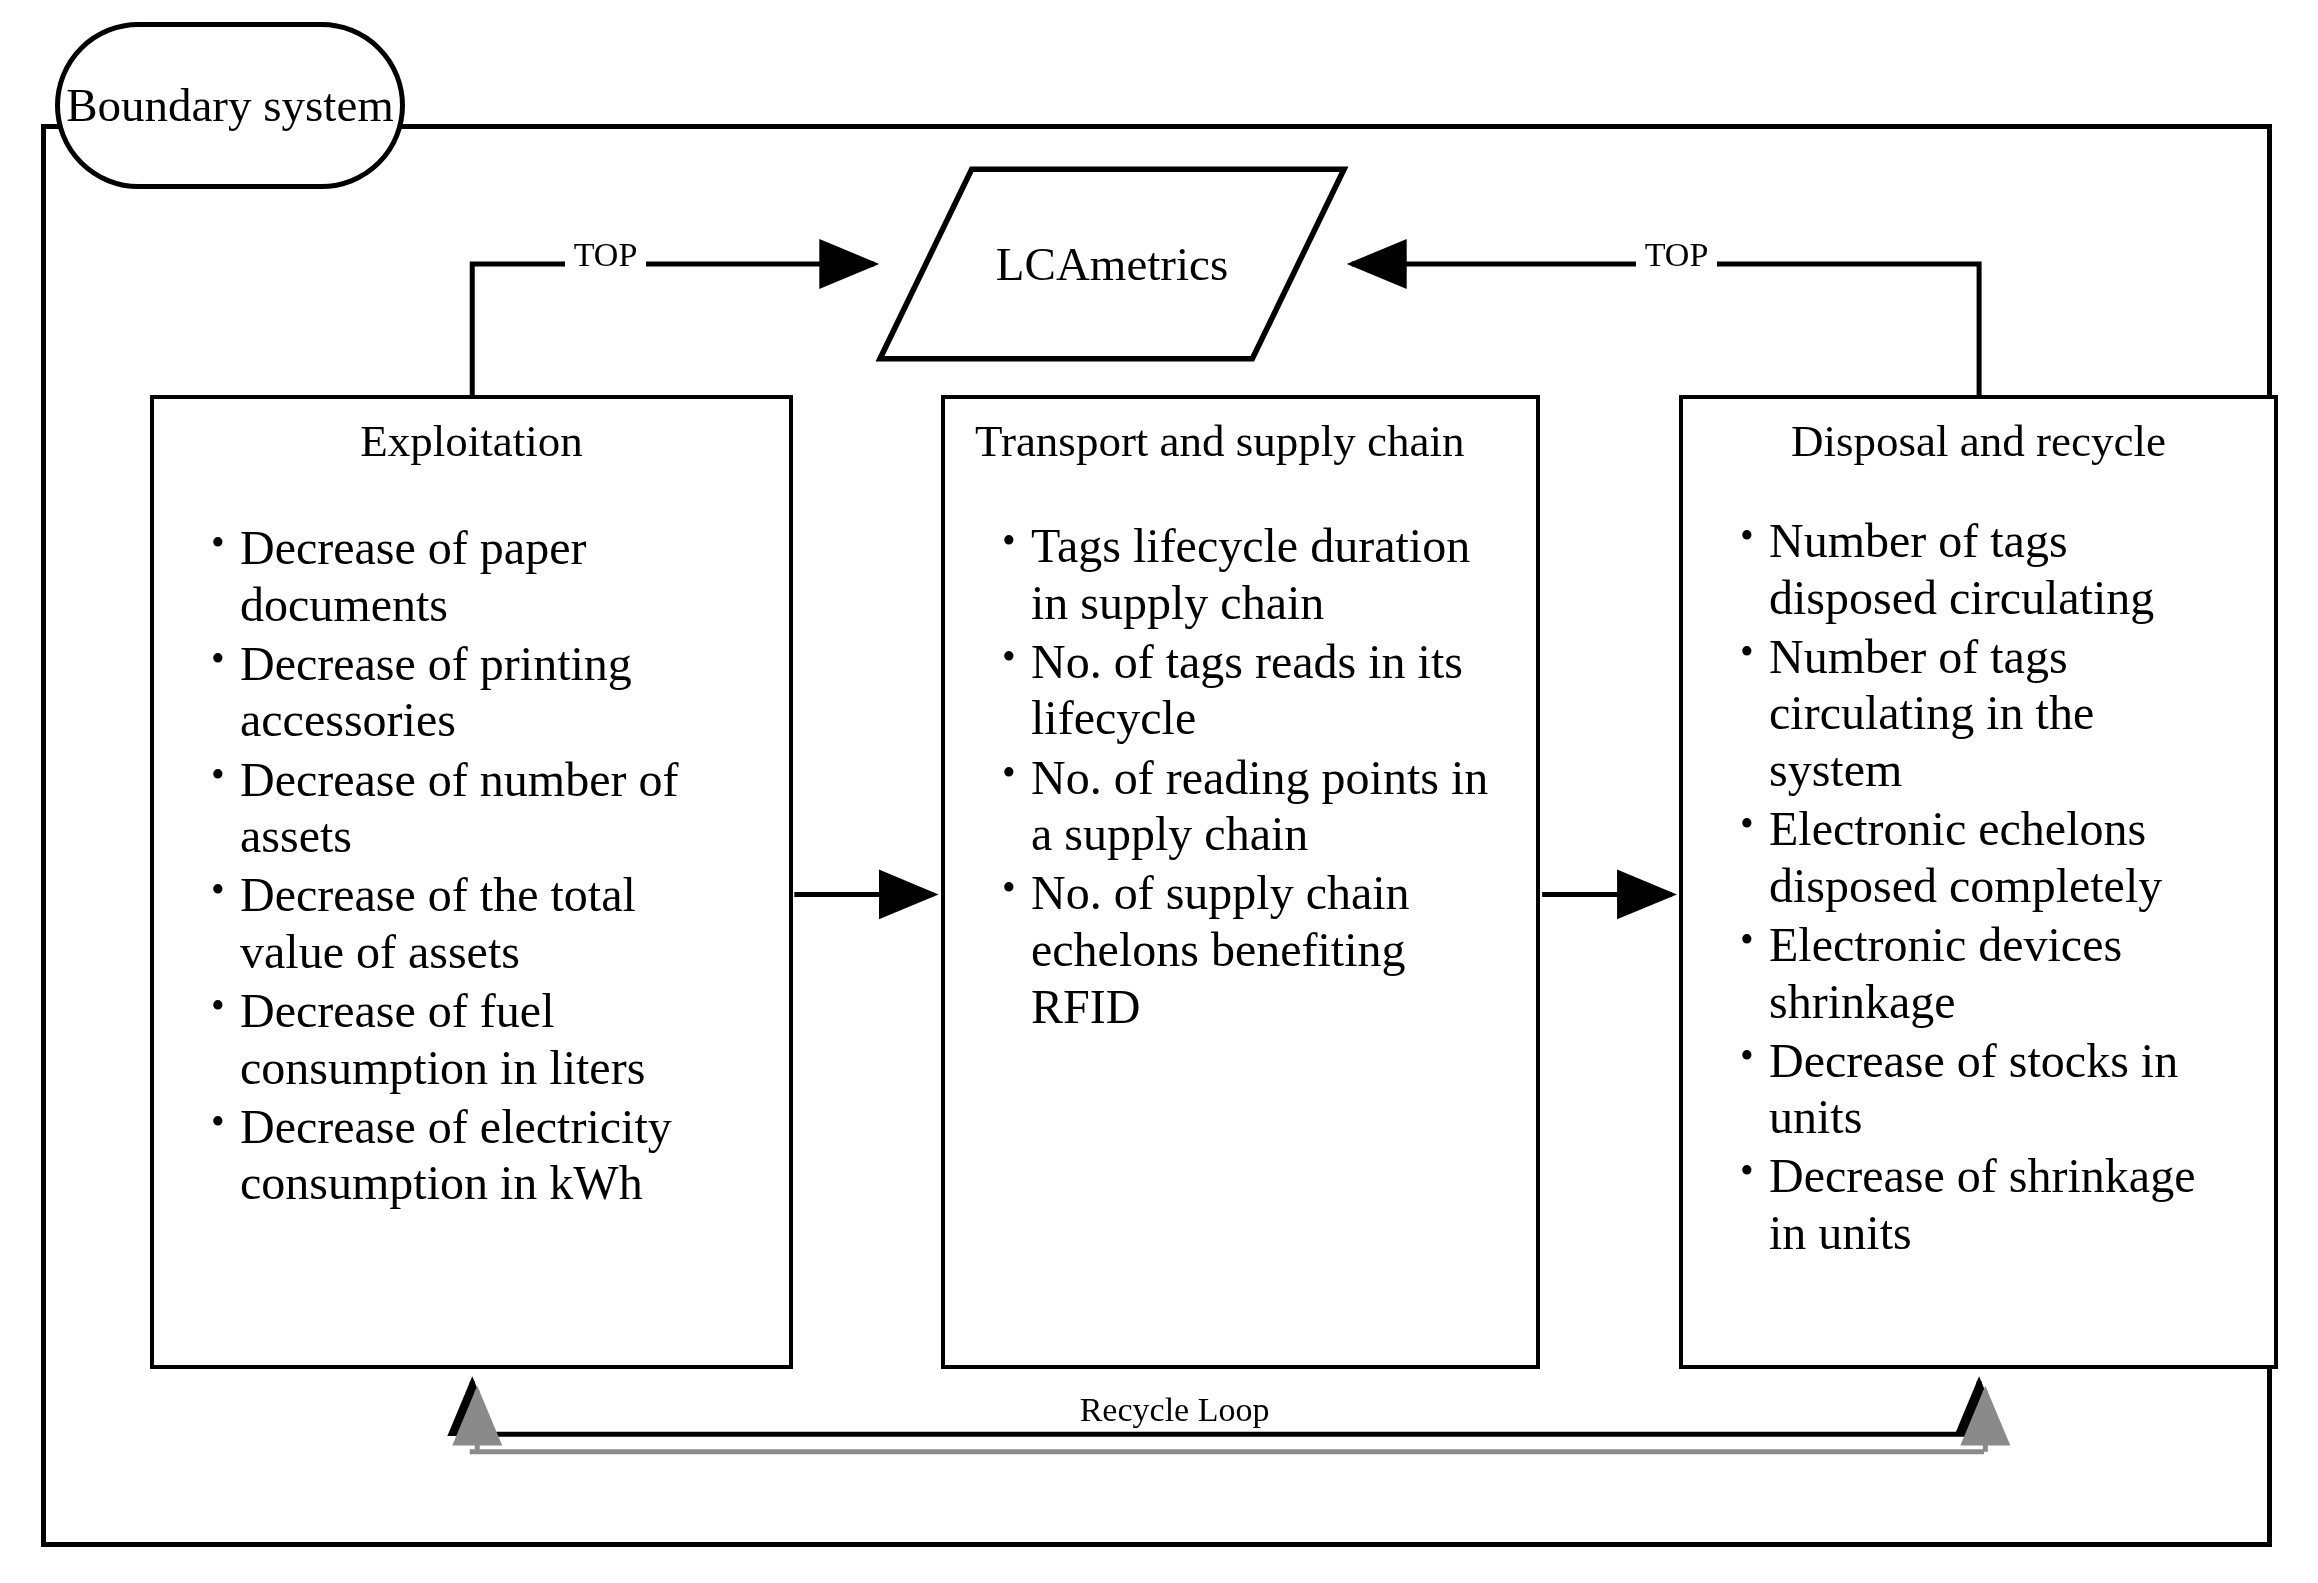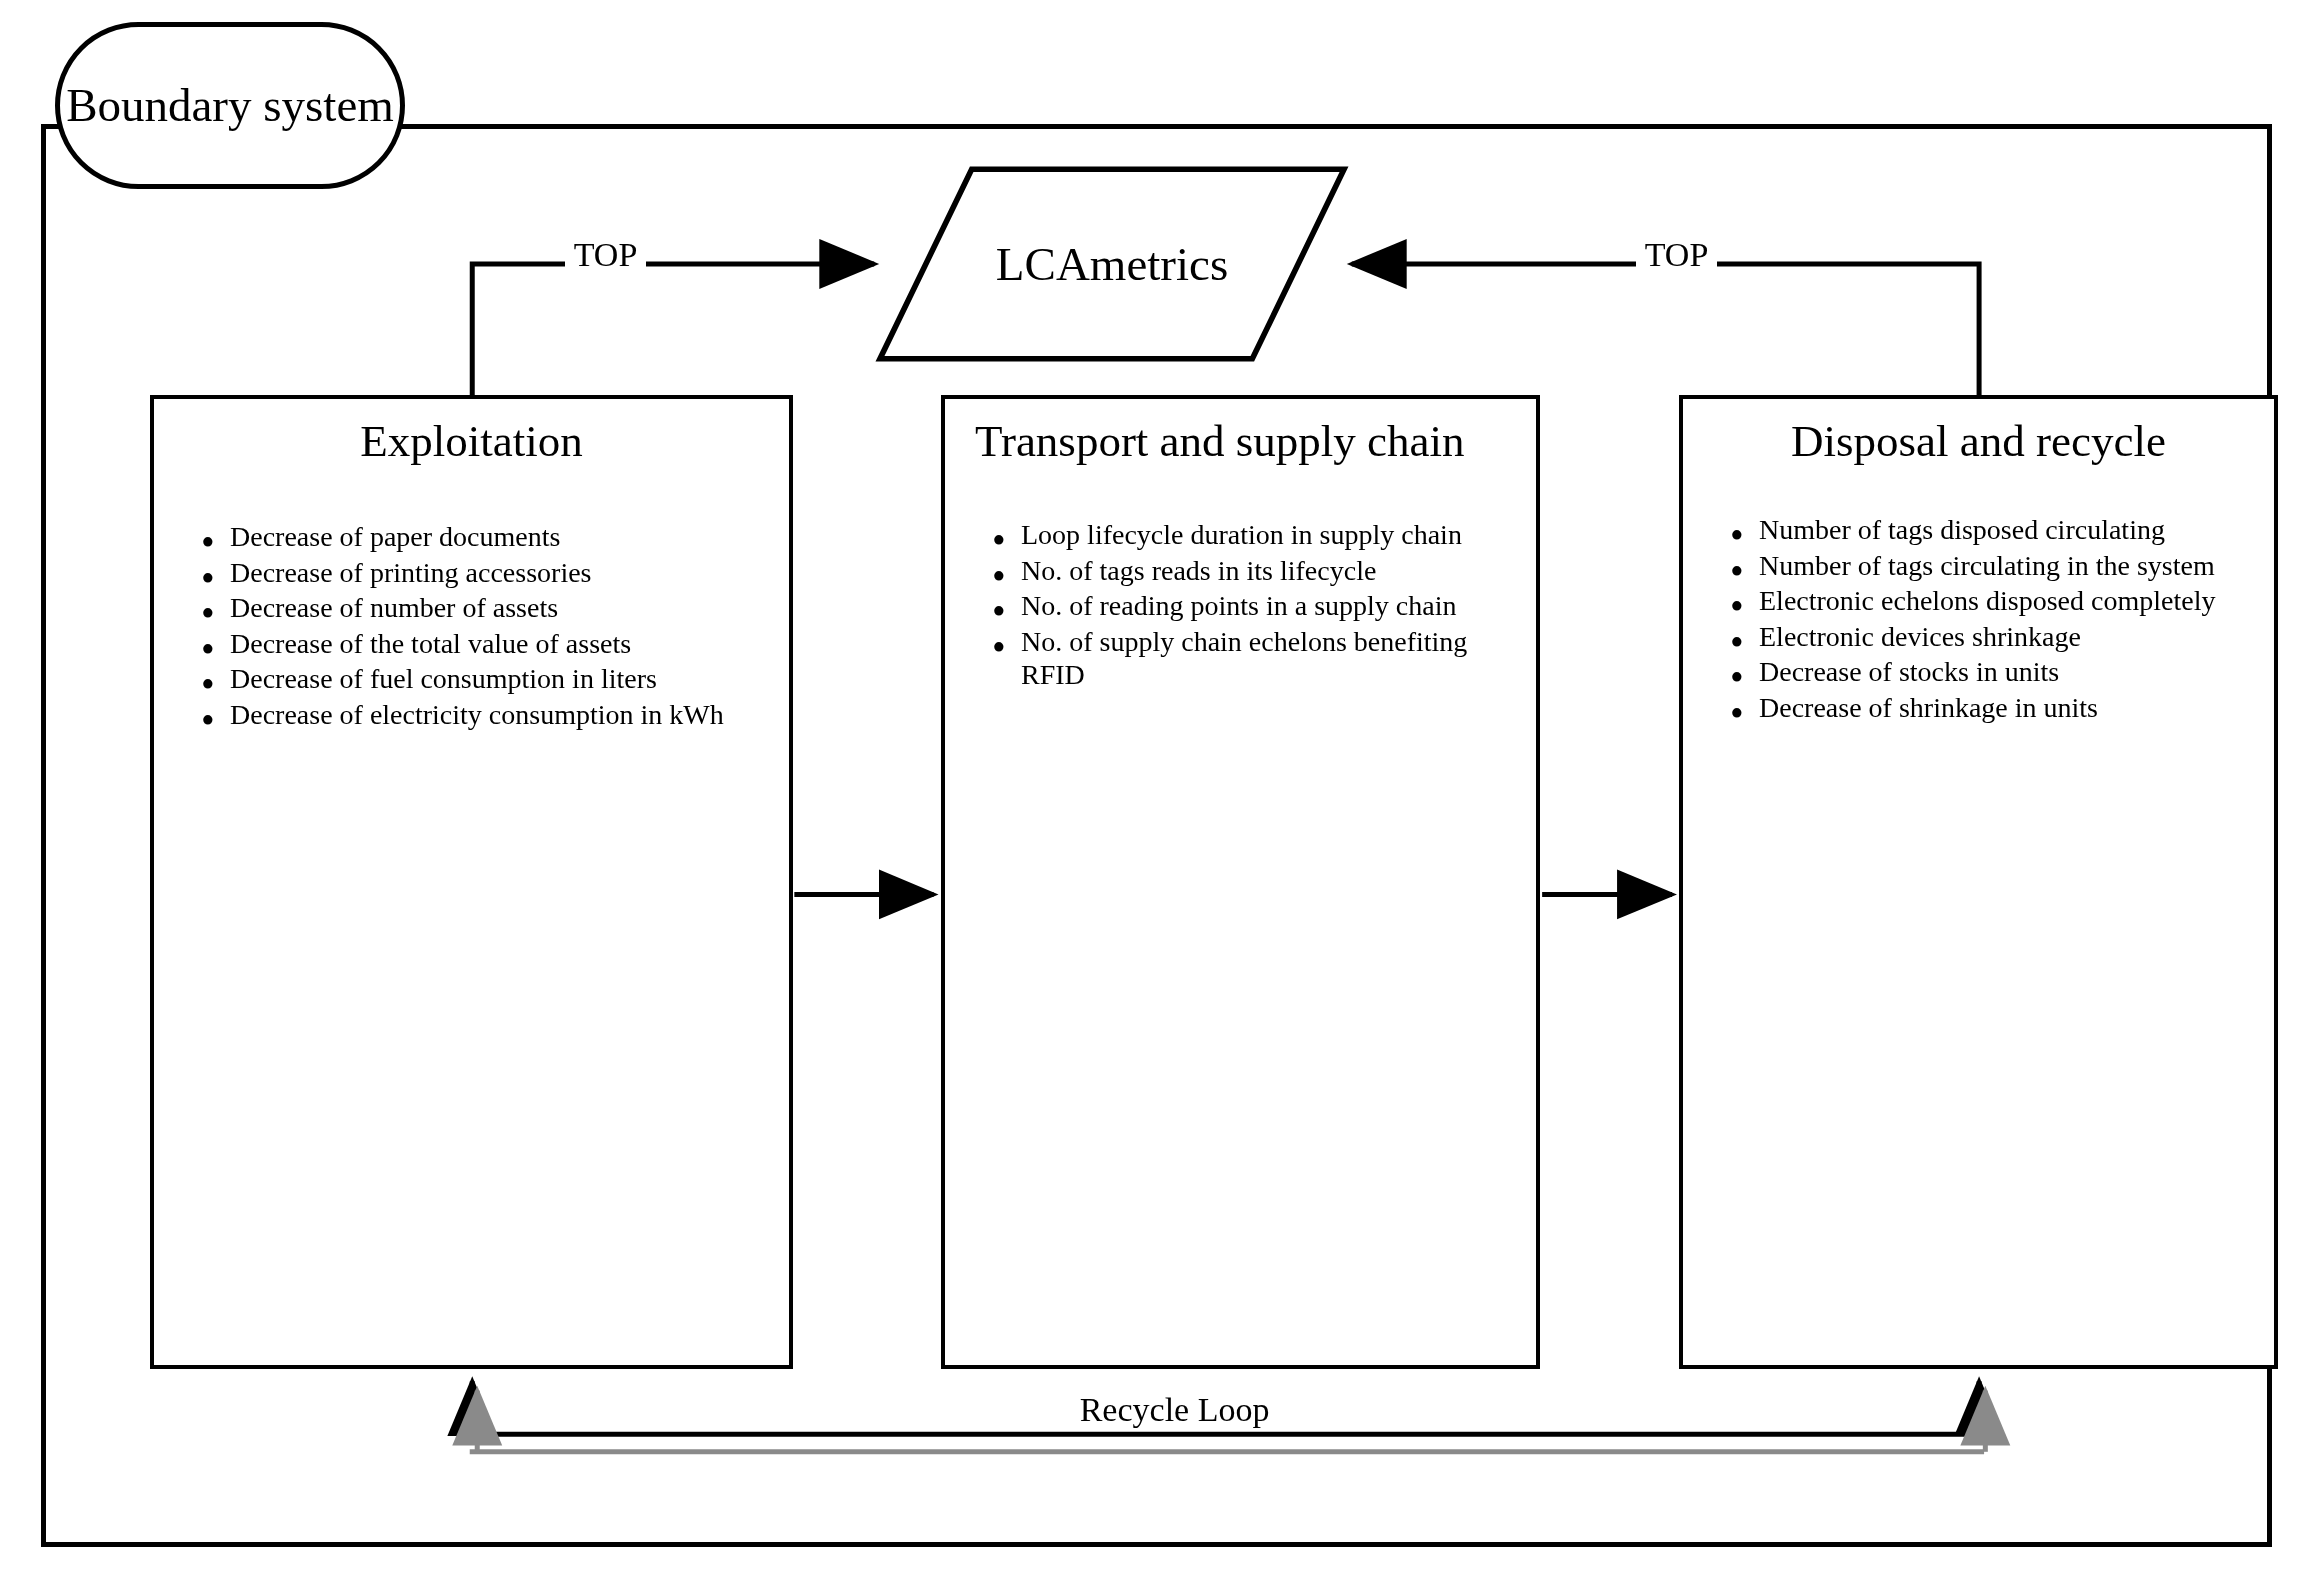--- a/index.html
+++ b/index.html
@@ -89,24 +89,24 @@
     text-align: center;
     font-size: 45px;
     line-height: 1.18;
     padding: 16px 19px 0 19px;
   }
   .stage-title.left-align {
     text-align: left;
     padding-left: 30px;
   }
   .stage-list {
-    margin: 8px;
+    margin: 18px;
     padding: 0 25px 0 68px;
     list-style: none;
-    font-size: 28px;
+    font-size: 48px;
     line-height: 1.18;
   }
   .stage-list li {
     position: relative;
     margin-bottom: 2.5px;
   }
   .stage-list li::before {
     content: "\2022";
     position: absolute;
     left: -29px;
@@ -203,21 +203,21 @@
       <li>Decrease of number of assets</li>
       <li>Decrease of the total value of assets</li>
       <li>Decrease of fuel consumption in liters</li>
       <li>Decrease of electricity consumption in kWh</li>
     </ul>
   </div>
 
   <div class="stage" id="stage-transport">
     <div class="stage-title left-align">Transport and supply chain</div>
     <ul class="stage-list">
-      <li>Loop lifecycle duration in supply chain</li>
+      <li>Tags lifecycle duration in supply chain</li>
       <li>No. of tags reads in its lifecycle</li>
       <li>No. of reading points in a supply chain</li>
       <li>No. of supply chain echelons benefiting RFID</li>
     </ul>
   </div>
 
   <div class="stage" id="stage-disposal">
     <div class="stage-title">Disposal and recycle</div>
     <ul class="stage-list">
       <li>Number of tags disposed circulating</li>

